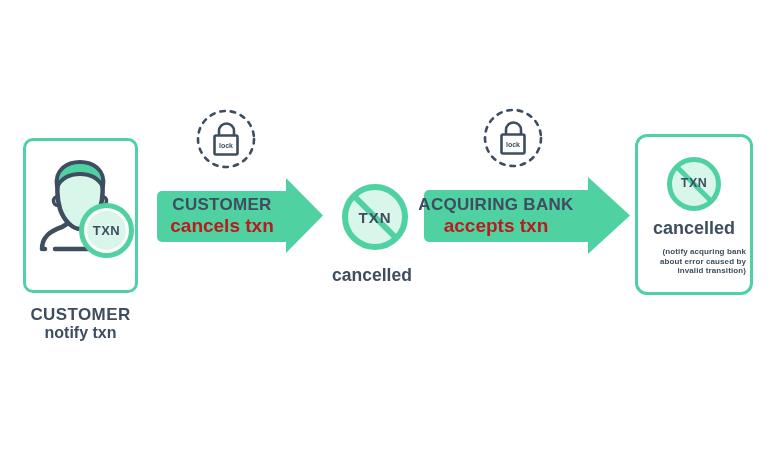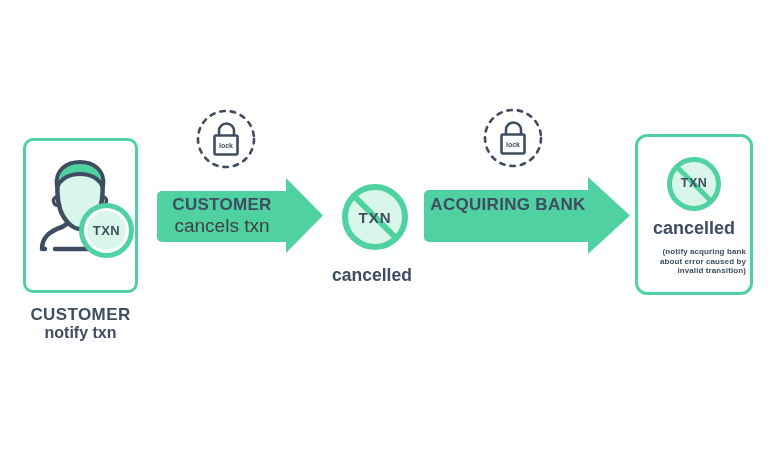--- a/index.html
+++ b/index.html
@@ -38,23 +38,23 @@
 
   
   .lock1{left:194px;top:107px;}
   .lock2{left:481px;top:106px;}
 
   
   .arrow1-svg{left:155px;top:170px;}
   .arrow2-svg{left:422px;top:170px;}
   .arrow-text{text-align:center;line-height:1.0;}
   .arrow1-text{left:157px;top:196px;width:130px;}
-  .arrow2-text{left:424px;top:196px;width:168px;}
+  .arrow2-text{left:412px;top:196px;width:168px;}
   .arrow-line1{font-size:17px;font-weight:bold;color:var(--navy);letter-spacing:.3px;height:20px;}
-  .arrow-line2{font-size:19px;font-weight:normal;color:#404040;height:22px;}
+  .arrow-line2{font-size:19px;font-weight:bold;color:#b91c1c;height:22px;}
 
   
   .no-txn-mid-svg{left:335px;top:177px;}
   .txn-mid-text{left:335px;top:209px;width:80px;text-align:center;font-size:15px;font-weight:bold;letter-spacing:1px;}
   .cancelled-mid{left:320px;top:265px;width:104px;text-align:center;font-size:17.5px;font-weight:bold;}
 
   
   .no-txn-right-svg{position:absolute;left:27px;top:18px;}
   .txn-right-text{position:absolute;left:6px;top:39px;width:100px;text-align:center;font-size:12.5px;font-weight:bold;letter-spacing:.5px;}
   .cancelled-right{position:absolute;left:0;top:81px;width:112px;text-align:center;font-size:18px;font-weight:bold;}
@@ -122,20 +122,21 @@
     <rect x="20.5" y="28.5" width="23" height="19" rx="1.5" fill="#ffffff" stroke="#3e4d5f" stroke-width="2.6"></rect>
     <text x="32" y="41" text-anchor="middle" font-size="7" font-weight="bold" fill="#3e4d5f">lock</text>
   </svg>
 
   <svg class="abs arrow2-svg" width="210" height="91" viewBox="0 0 210 91">
     <rect x="2" y="20" width="168" height="52" rx="5" fill="#4fd1a2"></rect>
     <polygon points="166,7 208,45.5 166,84" fill="#4fd1a2"></polygon>
   </svg>
   <div class="abs arrow-text arrow2-text">
     <div class="arrow-line1">ACQUIRING BANK</div>
+    <div class="arrow-line2">accepts txn</div>
   </div>
 
   <div class="card right-card">
     <svg class="no-txn-right-svg" width="58" height="58" viewBox="0 0 58 58">
       <circle cx="29" cy="29" r="24.5" fill="#d9f6ea" stroke="#4fd1a2" stroke-width="5"></circle>
       <line x1="10.5" y1="10.5" x2="47.5" y2="47.5" stroke="#4fd1a2" stroke-width="5"></line>
     </svg>
     <div class="txn-right-text">TXN</div>
     <div class="cancelled-right">cancelled</div>
     <div class="right-note">(notify acquring bank about error caused by invalid transition)</div>

